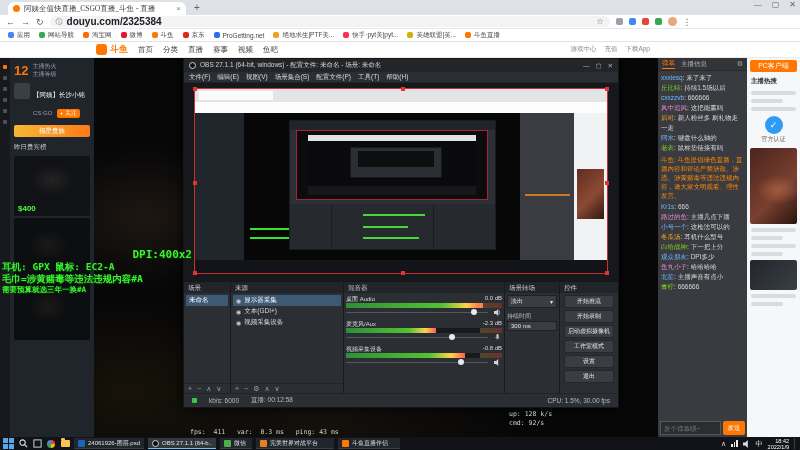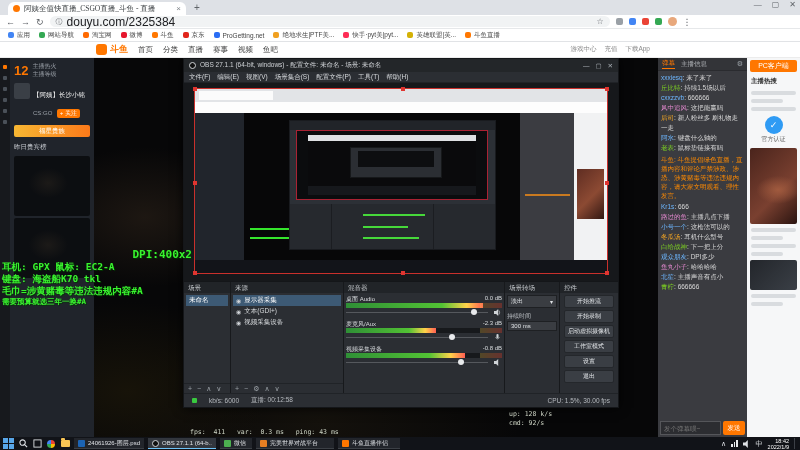--- a/index.html
+++ b/index.html
@@ -14,21 +14,21 @@
   .favdot { width:7px; height:7px; border-radius:50%; background:#ff7700; flex:0 0 auto; }
   .tabtitle { font-size:7.5px; color:#3c4043; white-space:nowrap; overflow:hidden; flex:1;font-family:Liberation Serif, serif; }
   .tabclose { font-size:8px; color:#80868b; }
   .newtab { position:absolute; left:194px; top:2px; font-size:10px; color:#5f6368; }
   .winctl { position:absolute; right:4px; top:0; display:flex; gap:10px; font-size:8px; color:#5f6368; }
   .toolbar { left:0; top:15px; width:800px; height:14px; background:#fff; border-bottom:1px solid #e6e8ea;
              display:flex; align-items:center; gap:6px; padding:0 6px; }
   .navico { font-size:9px; color:#5f6368; }
   .omni { height:11px; flex:0 0 560px; background:#f1f3f4; border-radius:6px; display:flex;
           align-items:center; gap:4px; padding:0 6px; }
-  .url { font-size:12px; color:#202124; flex:1; }
+  .url { font-size:10px; color:#202124; flex:1;font-weight:bold; }
   .extdot { width:7px; height:7px; border-radius:2px; }
   .avatar-sm { width:9px; height:9px; border-radius:50%; background:#e8a87c; }
   .bookmarks { left:0; top:29px; width:800px; height:13px; background:#fff; border-bottom:1px solid #e1e3e6;
                display:flex; align-items:center; gap:9px; padding:0 8px; overflow:hidden; }
   .bm { display:flex; align-items:center; gap:3px; flex:0 0 auto; }
   .bm span.lbl { font-size:6.5px; color:#444; white-space:nowrap; }
   .bmdot { width:6px; height:6px; border-radius:2px; }
 
   
   .siteheader { left:0; top:42px; width:800px; height:16px; background:#fff; border-bottom:1px solid #ececec;
@@ -314,20 +314,23 @@
       <div class="scard">
         <span class="savatar"></span>
         <span>
           <span class="sname">【阿姨】长沙小铭</span><br>
           <span class="sgame">CS:GO</span>
           <span class="followbtn">+ 关注</span>
         </span>
       </div>
       <div class="noble">福星贵族</div>
       <div class="sect">昨日贵宾榜</div>
+      <div class="gcard">
+        <span class="price">$400</span>
+      </div>
       <div class="gcard d2"></div>
       <div class="gcard d2"></div>
     </div>
 
     <div class="player">
 
       <div class="obs">
         <div class="obs-title">
           <span class="obs-appico"></span>
           <span class="obs-titletxt">OBS 27.1.1 (64-bit, windows) - 配置文件: 未命名 - 场景: 未命名</span>
@@ -530,21 +533,20 @@
       </div>
       <div class="netright">
         <div>up: 128 k/s</div>
         <div>cmd: 92/s</div>
       </div>
     </div>
 
     <div class="green">
       <div class="g1">DPI:400x2</div>
       <div class="g2">耳机: GPX 鼠标: EC2-A</div>
-      <div class="g2">键盘: 海盗船K70 tkl</div>
       <div class="g2">毛巾=涉黄赌毒等违法违规内容#A</div>
       <div class="g3">需要预算就选三年一换#A</div>
     </div>
 
     <div class="chatcol">
       <div class="chathead">
         <span class="t1">弹幕</span>
         <span class="t2">主播信息</span>
         <span class="gear">⚙</span>
       </div>

